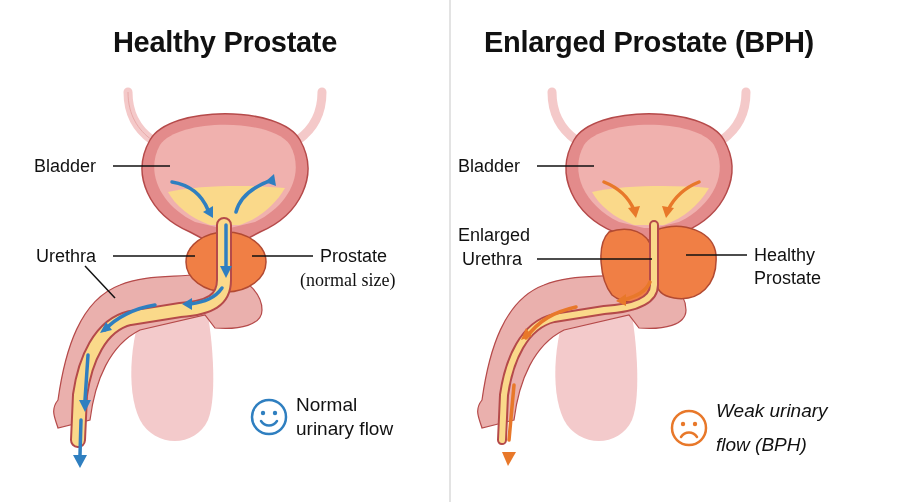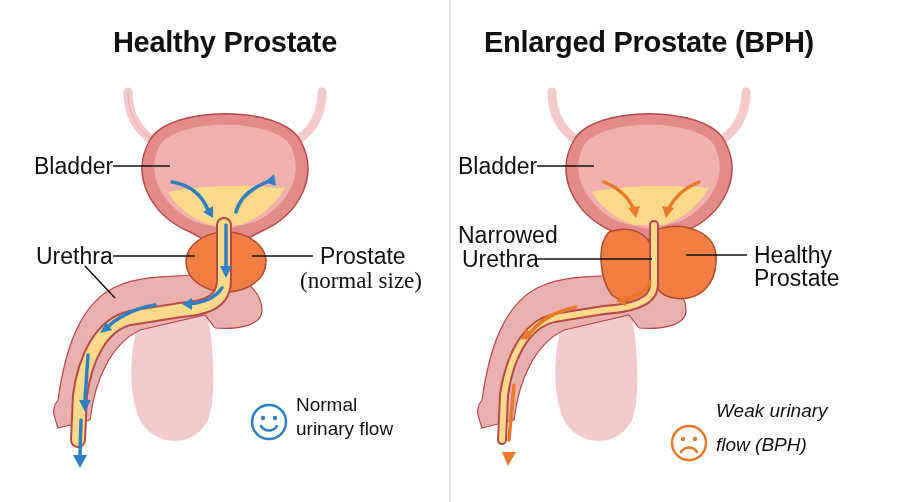--- a/index.html
+++ b/index.html
@@ -3,22 +3,22 @@
 <meta charset="utf-8">
 <style>
   html,body{margin:0;padding:0;background:#ffffff;}
   body{width:900px;height:502px;position:relative;overflow:hidden;font-family:"Liberation Sans","DejaVu Sans",sans-serif;}
   .panel{position:absolute;top:0;width:450px;height:390px;}
   .panel.left{left:0;}
   .panel.right{left:424px;}
   .divider{position:absolute;left:449px;top:0;width:2px;height:502px;background:#e3e3e3;}
   .title{position:absolute;top:26px;left:0;width:450px;text-align:center;font-weight:bold;font-size:29px;color:#111;letter-spacing:-0.3px;}
   svg.anat{position:absolute;left:0;top:0;}
-  .lbl{position:absolute;font-size:23px;color:#111;line-height:23px;font-weight:500;}
-  .legend{position:absolute;display:flex;align-items:flex-end;gap:8px;}
+  .lbl{position:absolute;font-size:18px;color:#111;line-height:23px;font-weight:500;}
+  .legend{position:absolute;display:flex;align-items:center;gap:8px;}
   .legend .txt{font-size:19px;line-height:24px;color:#111;}
 </style>
 </head>
 <body>
 
 <div class="divider"></div>
 
 <div class="panel left">
   <div class="title">Healthy Prostate</div>
 
@@ -117,21 +117,21 @@
       <polygon points="192,301 202,294 202,306"></polygon>
       <polygon points="97,340 102,328 108,336"></polygon>
       <polygon points="78,452 92,452 84,466"></polygon>
     </g>
     <line x1="113" y1="259" x2="228" y2="259" stroke="#111" stroke-width="1.5"></line>
     <line x1="262" y1="255" x2="323" y2="255" stroke="#111" stroke-width="1.5"></line>
     <line x1="113" y1="166" x2="170" y2="166" stroke="#111" stroke-width="1.5"></line>
   </svg>
 
   <div class="lbl" style="left:34px;top:155px;">Bladder</div>
-  <div class="lbl" style="left:34px;top:224px;">Narrowed</div>
+  <div class="lbl" style="left:34px;top:224px;">Enlarged</div>
   <div class="lbl" style="left:38px;top:248px;">Urethra</div>
   <div class="lbl" style="left:330px;top:244px;">Healthy</div>
   <div class="lbl" style="left:330px;top:267px;">Prostate</div>
 
   <div class="legend" style="left:246px;top:394px;font-style:italic;">
     <svg width="38" height="38" viewBox="0 0 38 38">
       <circle cx="19" cy="19" r="17" fill="none" stroke="#e8782a" stroke-width="2.5"></circle>
       <circle cx="13" cy="15" r="2.2" fill="#e8782a"></circle>
       <circle cx="25" cy="15" r="2.2" fill="#e8782a"></circle>
       <path d="M11 28 C15 22 23 22 27 28" stroke="#e8782a" stroke-width="2.5" fill="none" stroke-linecap="round"></path>

